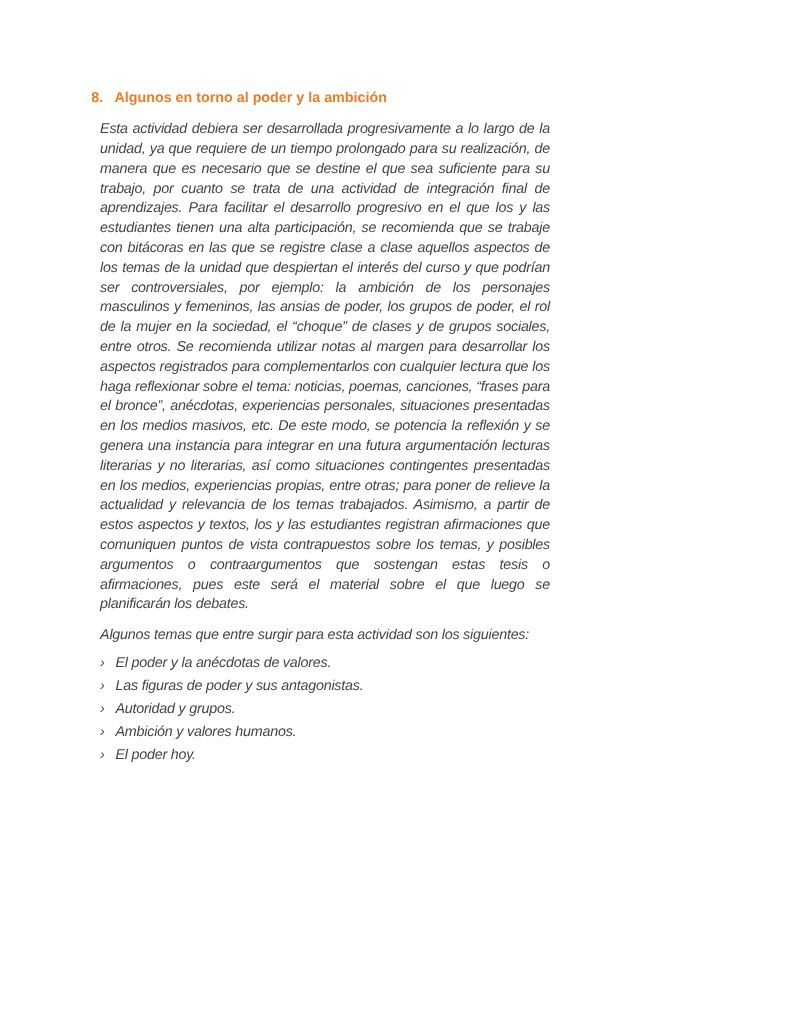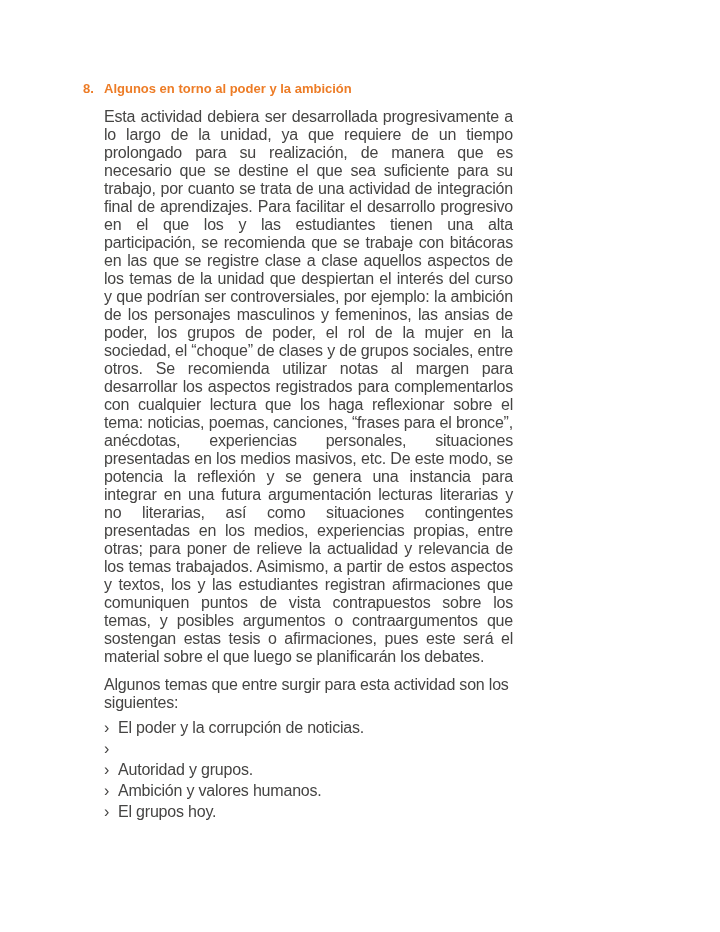--- a/index.html
+++ b/index.html
@@ -27,25 +27,26 @@
     color: var(--accent-color, #ED7C26);
     font-weight: bold;
     font-size: 13px;
     line-height: 18px;
   }
   .heading .num {
     width: 21px;
     flex: 0 0 21px;
   }
   .body-block {
-    margin-left: 21px;
+    margin-left: 8px;
     width: 409px;
-    font-size: 16px;
+    font-size: 13px;
     line-height: 18px;
     letter-spacing: -0.2px;
+    font-style: italic;
   }
   .para {
     margin-top: 10px;
     text-align: justify;
   }
   .intro {
     margin-top: 10px;
   }
   ul.topics {
     list-style: none;
@@ -74,38 +75,39 @@
 
     <div class="body-block">
       <div class="para">Esta actividad debiera ser desarrollada progresivamente a lo largo de la unidad, ya que requiere de un tiempo prolongado para su realización, de manera que es necesario que se destine el que sea suficiente para su trabajo, por cuanto se trata de una actividad de integración final de aprendizajes. Para facilitar el desarrollo progresivo en el que los y las estudiantes tienen una alta participación, se recomienda que se trabaje con bitácoras en las que se registre clase a clase aquellos aspectos de los temas de la unidad que despiertan el interés del curso y que podrían ser controversiales, por ejemplo: la ambición de los personajes masculinos y femeninos, las ansias de poder, los grupos de poder, el rol de la mujer en la sociedad, el “choque” de clases y de grupos sociales, entre otros. Se recomienda utilizar notas al margen para desarrollar los aspectos registrados para complementarlos con cualquier lectura que los haga reflexionar sobre el tema: noticias, poemas, canciones, “frases para el bronce”, anécdotas, experiencias personales, situaciones presentadas en los medios masivos, etc. De este modo, se potencia la reflexión y se genera una instancia para integrar en una futura argumentación lecturas literarias y no literarias, así como situaciones contingentes presentadas en los medios, experiencias propias, entre otras; para poner de relieve la actualidad y relevancia de los temas trabajados. Asimismo, a partir de estos aspectos y textos, los y las estudiantes registran afirmaciones que comuniquen puntos de vista contrapuestos sobre los temas, y posibles argumentos o contraargumentos que sostengan estas tesis o afirmaciones, pues este será el material sobre el que luego se planificarán los debates.</div>
 
       <div class="intro">Algunos temas que entre surgir para esta actividad son los siguientes:</div>
 
       <ul class="topics">
 
           <li class="topic">
             <span class="marker">›</span>
-            <span class="item-text">El poder y la corrupción de noticias.</span>
+            <span class="item-text">El poder y la anécdotas de valores.</span>
           </li>
 
           <li class="topic">
             <span class="marker">›</span>
+            <span class="item-text">Las figuras de poder y sus antagonistas.</span>
           </li>
 
           <li class="topic">
             <span class="marker">›</span>
             <span class="item-text">Autoridad y grupos.</span>
           </li>
 
           <li class="topic">
             <span class="marker">›</span>
             <span class="item-text">Ambición y valores humanos.</span>
           </li>
 
           <li class="topic">
             <span class="marker">›</span>
-            <span class="item-text">El grupos hoy.</span>
+            <span class="item-text">El poder hoy.</span>
           </li>
         </ul>
     </div>
 
   </div>
 </div>
 
 </body></html>

